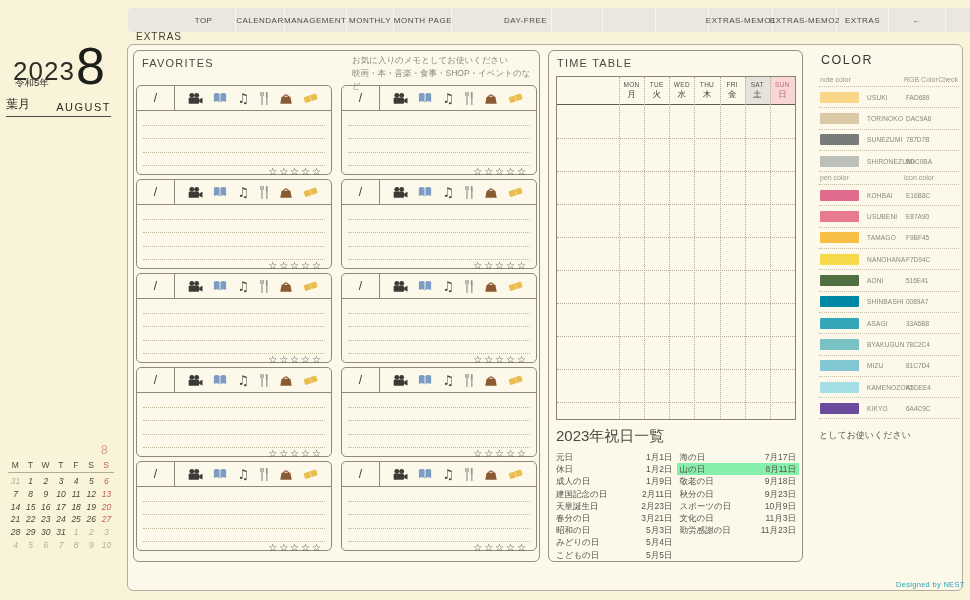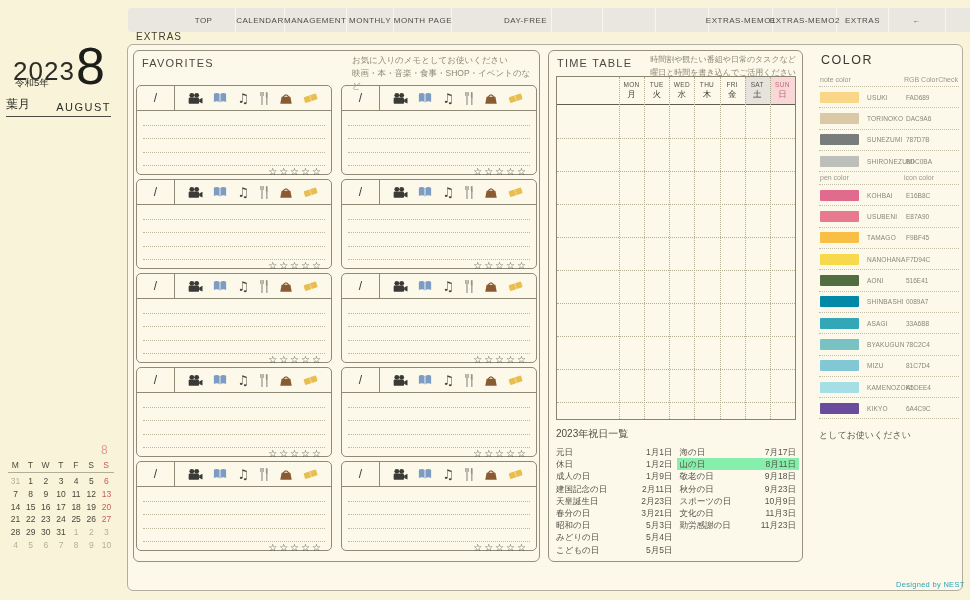--- a/index.html
+++ b/index.html
@@ -11,21 +11,21 @@
   .era{position:absolute;left:15px;top:77px;font-size:9.5px;color:#2d2d28;}
   .bignum{position:absolute;left:76px;top:40px;font-size:52px;line-height:1;color:#1d1d1a;}
   .month-row{position:absolute;left:6px;top:96px;width:105px;border-bottom:1.5px solid #4a4a42;padding-bottom:3px;display:flex;justify-content:space-between;align-items:flex-end;}
   .month-jp{font-size:12px;color:#2d2d28;}
   .month-en{font-size:11px;letter-spacing:1.5px;color:#2d2d28;}
   .cal-watermark{position:absolute;left:101px;top:443px;font-size:12px;color:#D48F8C;opacity:.85;}
   .minical{position:absolute;left:8px;top:459px;width:106px;}
   .minical-grid{display:grid;grid-template-columns:repeat(7,1fr);text-align:center;font-size:8.5px;color:#46463d;}
   .mc-h{height:12px;line-height:12px;letter-spacing:.5px;color:#4c4c43;}
   .mc-sep{grid-column:1/-1;border-top:1px solid #b3ad97;margin:1px 0 2px;}
-  .mc-d{height:12.8px;line-height:12.8px;}
+  .mc-d{height:12.8px;line-height:12.8px;font-style:italic;}
   .mc-red{color:#C4605C;}
   .mc-muted{color:#b6b091;}
 
   
   .tabbar{position:absolute;left:128px;top:8px;width:833px;height:24px;background:#E9E7E0;border-radius:4px;display:flex;overflow:hidden;padding-left:44px;}
   .tab{box-sizing:border-box;display:flex;align-items:center;justify-content:center;font-size:8px;letter-spacing:.5px;color:#4c4c45;border-right:1px solid #F7F5EC;cursor:pointer;white-space:nowrap;}
   .tab:last-child{border-right:none;}
   .page-label{position:absolute;left:136px;top:31px;font-size:10px;letter-spacing:1px;color:#3e3e37;}
   .content{position:absolute;left:127px;top:44px;width:836px;height:547px;box-sizing:border-box;background:#FCF9EA;border:1px solid #b2ad9e;border-radius:6px;}
 
@@ -56,21 +56,21 @@
   .tt-day .en{font-size:6.5px;letter-spacing:.3px;color:#55534a;}
   .tt-day .jp{font-size:8.5px;color:#454239;}
   .tt-day.sat{background:#E5E3DB;}
   .tt-day.sun{background:#F8D7D8;}
   .tt-day.sun .en,.tt-day.sun .jp{color:#C26B74;}
   .tt-vline{position:absolute;top:0;bottom:0;width:0;border-left:1px dotted #b3ad94;pointer-events:none;z-index:2;}
   .tt-hline{position:absolute;left:0;right:0;height:0;border-top:1px dotted #b3ad94;pointer-events:none;}
 
   
   .holidays{position:absolute;left:556px;top:427px;width:240px;}
-  .holi-title{font-size:10px;color:#4c4a3f;margin-bottom:5px;}
+  .holi-title{font-size:15px;color:#4c4a3f;margin-bottom:5px;}
   .holi-cols{display:flex;gap:7px;}
   .holi-col{flex:1;display:flex;flex-direction:column;}
   .holi-row{display:flex;justify-content:space-between;font-size:8.5px;line-height:12.2px;color:#55534a;}
   .holi-row .hname{white-space:nowrap;}
   .holi-row .hdate{white-space:nowrap;}
   .holi-row.hl{background:#86efac;padding:0 3px;margin:0 -3px;}
 
   
   .color-panel{position:absolute;left:819px;top:50px;width:140px;}
   .color-title{font-size:12.5px;letter-spacing:1.5px;color:#393932;margin:3px 0 7px 2px;}
@@ -720,24 +720,20 @@
           <div class="fav-line"></div>
           <div class="fav-line"></div>
           <div class="fav-line"></div>
         </div>
         <div class="fav-stars">☆☆☆☆☆</div>
       </div>
     </div>
 
   <div class="tt-panel"></div>
   <div class="panel-title tt-title">TIME TABLE</div>
-  <div class="tt-note">
-    <div>時間割や観たい番組や日常のタスクなど</div>
-    <div>曜日と時間を書き込んでご活用ください</div>
-  </div>
   <div class="tt-grid" id="tt-grid">
     <div class="tt-header" id="tt-header">
       <div class="tt-timecol"></div>
     <div class="tt-day">
           <span class="en">MON</span>
           <span class="jp">月</span>
         </div>
         <div class="tt-day">
           <span class="en">TUE</span>
           <span class="jp">火</span>

